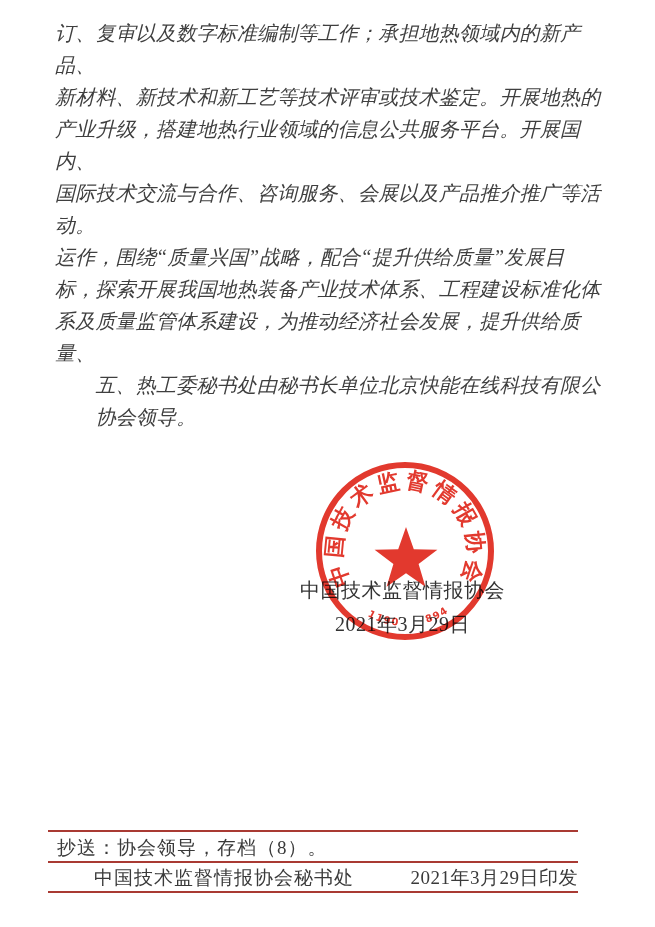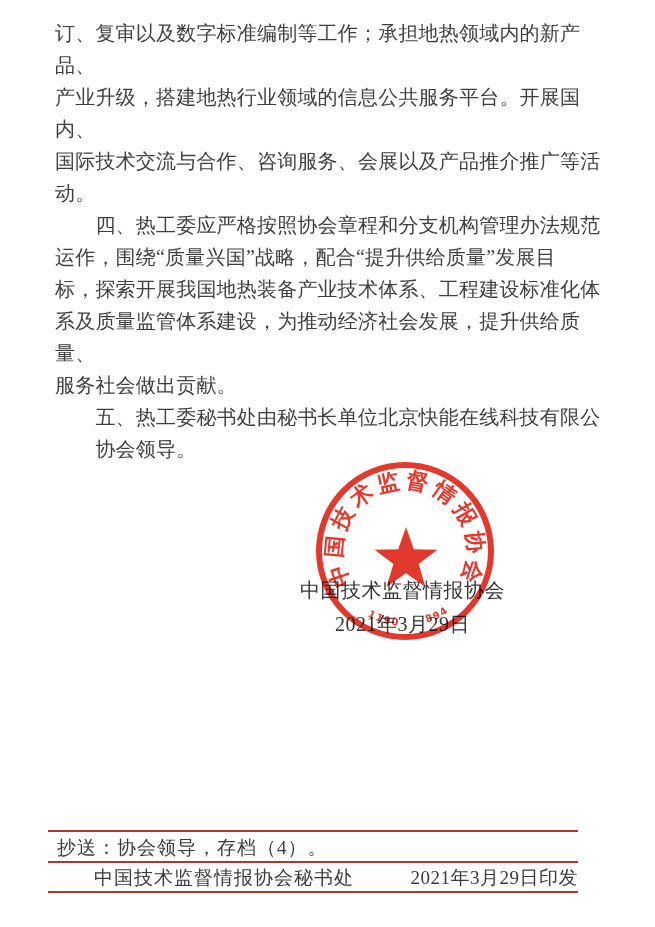--- a/index.html
+++ b/index.html
@@ -10,20 +10,21 @@
     overflow:hidden;
     font-family:"Liberation Serif","DejaVu Serif",serif;
   }
   
   .doc-body{
     position:absolute;
     left:55px;top:17px;width:562px;
     font-size:20px;line-height:32px;
     color:#3f3f3f;
     letter-spacing:0.2px;
+    font-style:italic;
   }
   .doc-line{white-space:pre-wrap;}
   
   .sig-org{
     position:absolute;left:280px;top:577px;width:245px;
     text-align:center;font-size:20px;color:#333;
     letter-spacing:0.5px;z-index:2;
   }
   .sig-date{
     position:absolute;left:280px;top:611px;width:245px;
@@ -58,28 +59,27 @@
     font-size:19px;color:#3a3a3a;letter-spacing:0.5px;text-align:left;
   }
 </style>
 </head>
 <body>
 
 <div class="page">
 
   <div class="doc-body">
       <div class="doc-line">订、复审以及数字标准编制等工作；承担地热领域内的新产品、</div>
+      <div class="doc-line">新材料、新技术和新工艺等技术评审或技术鉴定。开展地热的</div>
       <div class="doc-line">产业升级，搭建地热行业领域的信息公共服务平台。开展国内、</div>
       <div class="doc-line">国际技术交流与合作、咨询服务、会展以及产品推介推广等活</div>
       <div class="doc-line">动。</div>
-      <div class="doc-line">　　四、热工委应严格按照协会章程和分支机构管理办法规范</div>
       <div class="doc-line">运作，围绕“质量兴国”战略，配合“提升供给质量”发展目</div>
       <div class="doc-line">标，探索开展我国地热装备产业技术体系、工程建设标准化体</div>
       <div class="doc-line">系及质量监管体系建设，为推动经济社会发展，提升供给质量、</div>
-      <div class="doc-line">服务社会做出贡献。</div>
       <div class="doc-line">　　五、热工委秘书处由秘书长单位北京快能在线科技有限公</div>
       <div class="doc-line">　　协会领导。</div>
     </div>
 
   <div class="sig-org">中国技术监督情报协会</div>
   <div class="sig-date">2021年3月29日</div>
 
   <svg class="seal" viewBox="0 0 190 190">
     <defs>
       <path id="sealTopArc" d="M 37 119.6 A 63 63 0 1 1 153 119.6" fill="none"></path>
@@ -92,19 +92,19 @@
     <text class="seal-code-text" fill="#e02a1e">
       <textPath href="#sealBottomArc" startOffset="7%">1190</textPath>
     </text>
     <text class="seal-code-text" fill="#e02a1e">
       <textPath href="#sealBottomArc" startOffset="74%">894</textPath>
     </text>
     <polygon points="96,71 103.8,93.3 127.4,93.8 108.6,108.1 115.4,130.7 96,117.2 76.6,130.7 83.4,108.1 64.6,93.8 88.2,93.3" fill="#e02a1e"></polygon>
   </svg>
 
   <div class="footer-rule rule-1" style="background:#a93a33"></div>
-  <div class="footer-copy">抄送：协会领导，存档（4）。</div>
+  <div class="footer-copy">抄送：协会领导，存档（8）。</div>
   <div class="footer-rule rule-2" style="background:#a93a33"></div>
   <div class="footer-issuer">中国技术监督情报协会秘书处</div>
   <div class="footer-issue-date">2021年3月29日印发</div>
   <div class="footer-rule rule-3" style="background:#a93a33"></div>
 
 </div>
 
 </body></html>

